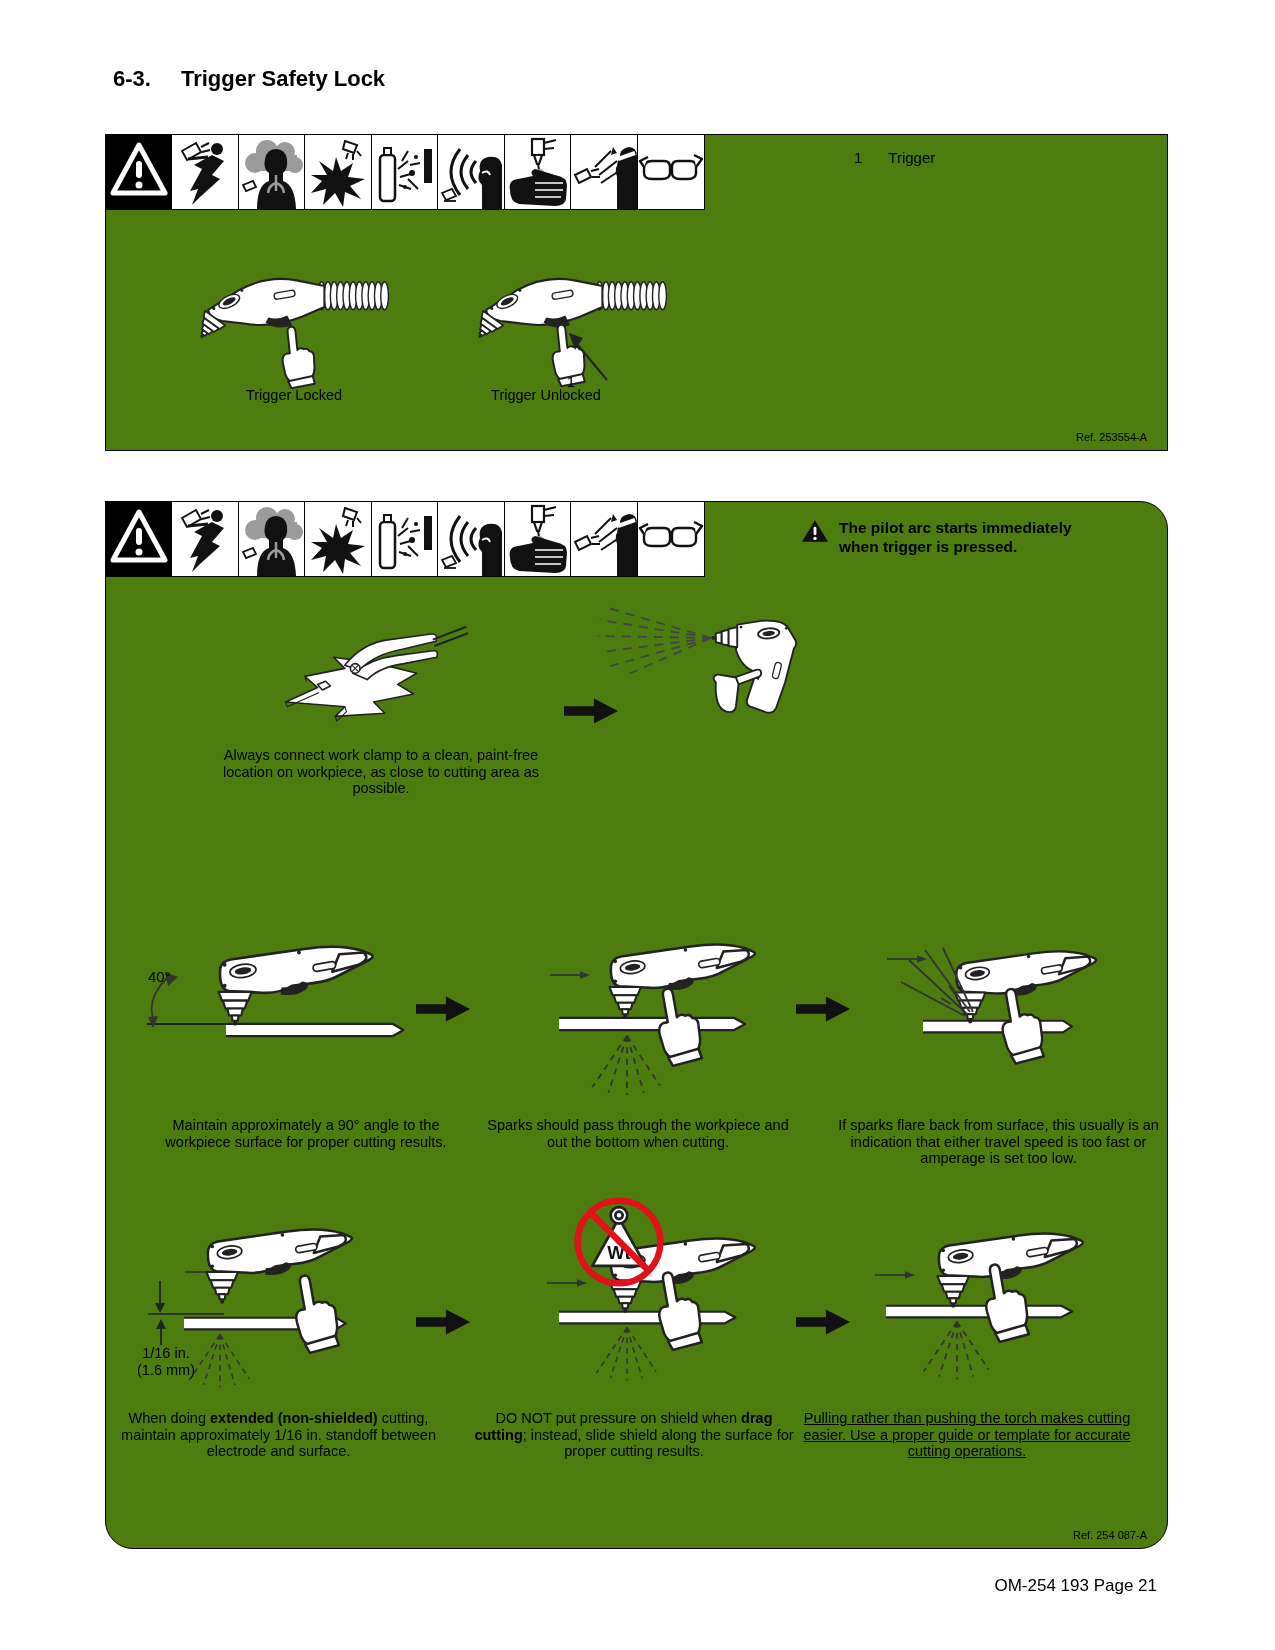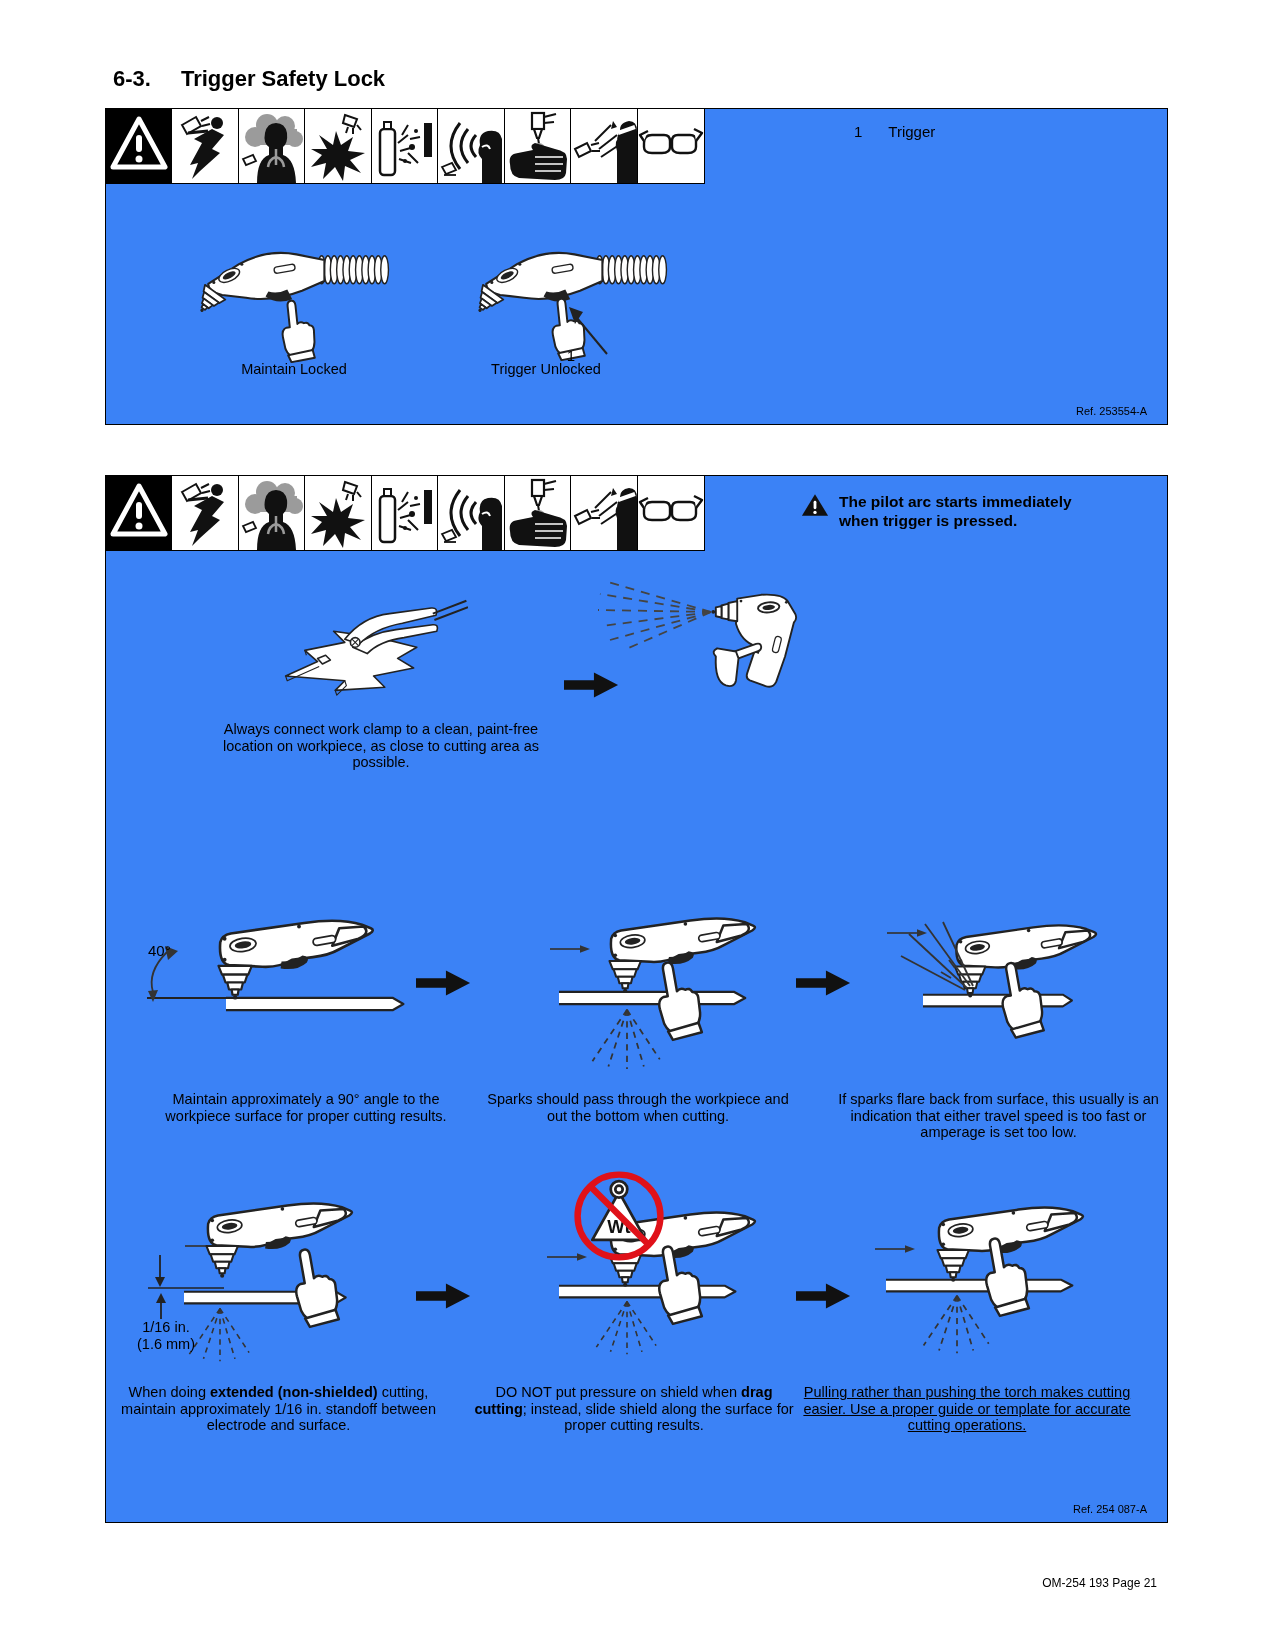--- a/index.html
+++ b/index.html
@@ -1,34 +1,34 @@
 <!DOCTYPE html>
 <html><head>
 <meta charset="utf-8">
 <style>
   html,body{margin:0;padding:0;background:#fff;}
   .page{position:relative;width:1275px;height:1650px;background:#fff;overflow:hidden;
         font-family:"Liberation Sans",sans-serif;color:#000;}
   .abs{position:absolute;}
   .heading{position:absolute;font-weight:bold;font-size:22px;white-space:nowrap;}
   .heading .num{display:inline-block;}
-  .box{position:absolute;border:1.5px solid #000;box-sizing:border-box;background:#3b82f6;}
+  .box{position:absolute;border:1.5px solid #000;box-sizing:border-box;background:#4d7c0f;margin-top:26px;}
   .strip{position:absolute;left:-1.5px;top:-1.5px;display:flex;}
   .cell{width:68px;height:76px;border:1.5px solid #000;margin-left:-1.5px;background:#fff;box-sizing:border-box;}
   .cell:first-child{margin-left:0;}
   .cell svg{width:100%;height:100%;display:block;}
   .cell-dark{background:#000;}
   .cap{position:absolute;text-align:center;font-size:14.5px;line-height:1.14;}
   .legend{position:absolute;font-size:15px;}
   .legend .lnum{margin-right:26px;}
   .ref{position:absolute;right:20px;bottom:7px;font-size:11px;}
   .warnblk{position:absolute;display:flex;gap:10px;align-items:flex-start;}
   .warnblk .wtxt{font-weight:bold;font-size:15.5px;line-height:1.25;width:248px;}
   .smlbl{position:absolute;font-size:15px;line-height:1.15;}
-  .footer{position:absolute;font-size:12px;}
+  .footer{position:absolute;font-size:17px;}
   svg{overflow:visible;}
 </style>
 </head>
 <body>
 
 <svg width="0" height="0" style="position:absolute" aria-hidden="true">
 <defs>
   <symbol id="sym-torch-down" viewBox="0 0 200 120">
     <g fill="#fff" stroke="#222" stroke-width="3" stroke-linejoin="round" stroke-linecap="round">
       <path d="M22 30 Q24 22 34 20 L118 8 Q158 2 184 10 L194 14 Q199 16 193 20 L158 38 Q146 45 128 47 L104 50 Q90 59 70 58 L32 56 Q20 54 22 30 Z"></path>
@@ -286,38 +286,38 @@
     <div class="legend" style="left:748px;top:14px;">
       <span class="lnum">1</span><span>Trigger</span>
     </div>
 
     <svg class="abs" style="left:75px;top:130px;" width="230" height="125" viewBox="0 0 230 125">
       <use href="#sym-torch-horiz" x="2" y="0" width="210" height="98"></use>
       <g transform="translate(88 60) rotate(-6)">
           <use href="#sym-hand" width="46" height="66"></use>
         </g>
     </svg>
-    <div class="cap" style="left:68px;top:252px;width:240px;">Maintain Locked</div>
+    <div class="cap" style="left:68px;top:252px;width:240px;">Trigger Locked</div>
 
     <svg class="abs" style="left:351px;top:130px;" width="240" height="140" viewBox="0 0 240 140">
       <use href="#sym-torch-horiz" x="4" y="0" width="210" height="98"></use>
       <g transform="translate(82 58) rotate(-6)">
           <use href="#sym-hand" width="46" height="66"></use>
         </g>
       <line x1="150" y1="115" x2="120" y2="79" stroke="#222" stroke-width="2"></line>
       <polygon points="112,68 126,73 118,85" fill="#222"></polygon>
     </svg>
     <div class="smlbl" style="left:455px;top:238px;width:20px;text-align:center;">1</div>
     <div class="cap" style="left:320px;top:252px;width:240px;">Trigger Unlocked</div>
 
     <div class="ref">Ref. 253554-A</div>
   </div>
 
 
-  <div class="box" style="left:105px;top:475px;width:1063px;height:1048px;">
+  <div class="box" style="left:105px;top:475px;width:1063px;height:1048px;border-radius:28px;">
     <div class="strip">
   <div class="cell cell-dark">
     <svg viewBox="0 0 66 74">
             <path d="M33 10 L59 58 H7 Z" fill="#000" stroke="#fff" stroke-width="5" stroke-linejoin="round"></path>
             <rect x="30" y="26" width="6" height="17" rx="3" fill="#fff"></rect>
             <circle cx="33" cy="50" r="3.5" fill="#fff"></circle>
           </svg>
   </div>
   <div class="cell">
     <svg viewBox="0 0 66 74">

